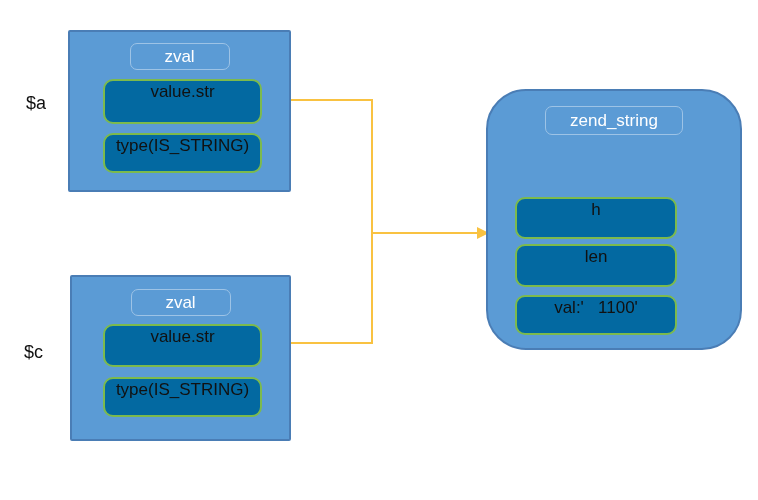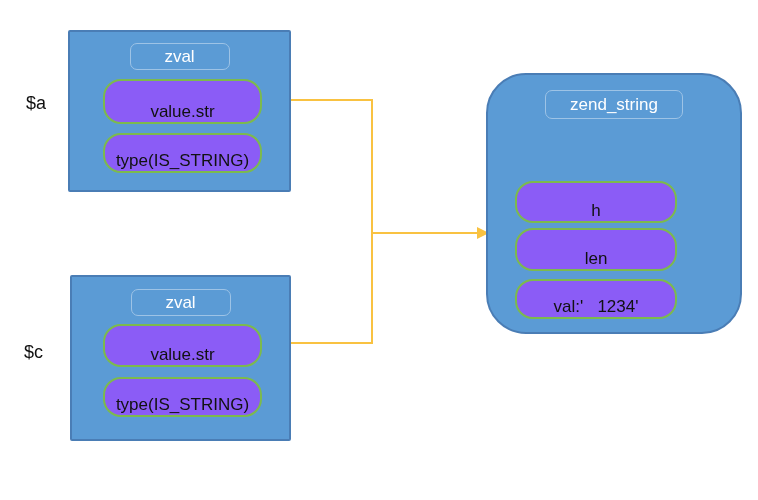--- a/index.html
+++ b/index.html
@@ -61,47 +61,47 @@
     color: var(--text-light);
     font-size: 17px;
     display: flex;
     align-items: center;
     justify-content: center;
     background: transparent;
   }
 
   .field {
     position: absolute;
-    background: #8b5cf6;
+    background: #0369a1;
     border: 2px solid var(--field-border);
-    border-radius: 18px;
+    border-radius: 10px;
     color: var(--text-dark);
     font-size: 17px;
     display: flex;
     flex-direction: column;
     align-items: center;
-    justify-content: flex-end;
+    justify-content: flex-start;
     line-height: 21px;
   }
   .field .ln { white-space: pre; }
 
   
   #zval-a { left: 68px; top: 30px; width: 223px; height: 162px; }
   #zval-a .tag { top: 11px; width: 100px; height: 27px; }
   #zval-a .f1 { left: 33px; top: 47px; width: 159px; height: 45px; }
   #zval-a .f2 { left: 33px; top: 101px; width: 159px; height: 40px; }
 
   
   #zval-c { left: 70px; top: 275px; width: 221px; height: 166px; }
   #zval-c .tag { top: 12px; width: 100px; height: 27px; }
   #zval-c .f1 { left: 31px; top: 47px; width: 159px; height: 43px; }
   #zval-c .f2 { left: 31px; top: 100px; width: 159px; height: 40px; }
 
   
-  #zend { left: 486px; top: 73px; width: 256px; height: 261px; }
+  #zend { left: 486px; top: 89px; width: 256px; height: 261px; }
   #zend .tag { top: 15px; width: 138px; height: 29px; }
   #zend .f1 { left: 27px; top: 56px;  width: 162px; height: 43px; }
   #zend .f2 { left: 27px; top: 106px; width: 162px; height: 42px; }
   #zend .f3 { left: 27px; top: 153px; width: 162px; height: 43px; }
   #zend .f4 { left: 27px; top: 204px; width: 162px; height: 40px; }
 
   #label-a { left: 26px; top: 92px; }
   #label-c { left: 24px; top: 341px; }
 </style>
 </head>
@@ -143,17 +143,17 @@
 
   <div class="struct-box zend-box" id="zend">
     <div class="tag">zend_string</div>
     <div class="field f2">
       <div class="ln">h</div>
     </div>
     <div class="field f3">
       <div class="ln">len</div>
     </div>
     <div class="field f4">
-      <div class="ln">val:'   1234'</div>
+      <div class="ln">val:'   1100'</div>
     </div>
   </div>
 
 </div>
 
 </body></html>

